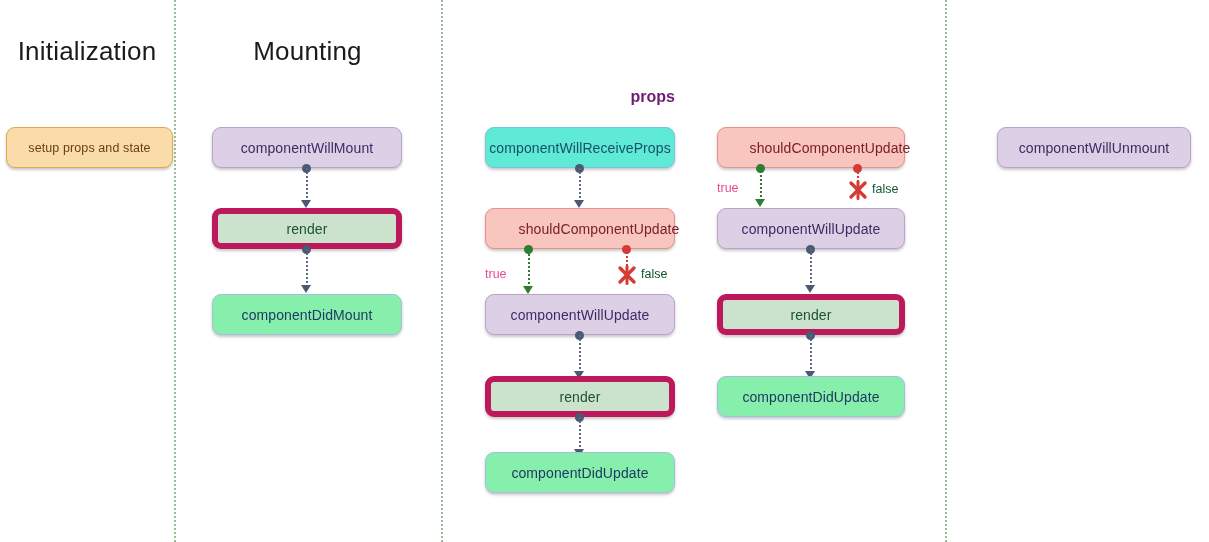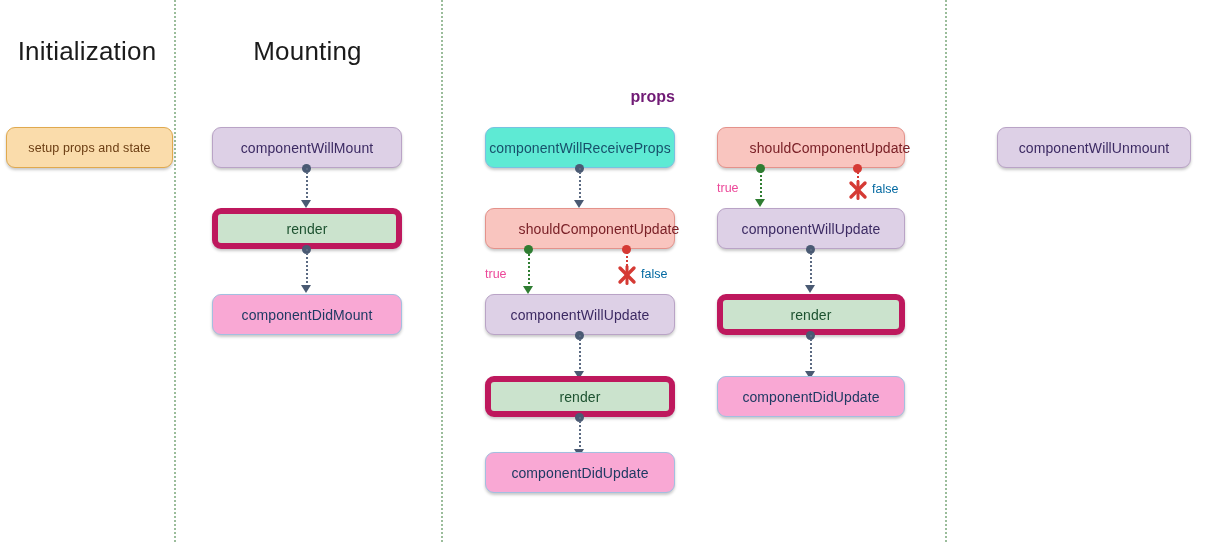--- a/index.html
+++ b/index.html
@@ -58,21 +58,21 @@
     justify-content: center;
     font-size: 14px;
     letter-spacing: .1px;
     box-shadow: 0 2px 3px rgba(0,0,0,.22);
     text-align: center;
     padding: 0 6px;
     white-space: nowrap;
   }
   .node.purple { background:#ddd0e6; border:1px solid #b9a3c6; color:#3c2a63; }
   .node.green  { background:#cbe3cd; border:6px solid #be185d; color:#1d5230; }
-  .node.blue   { background:#f9a8d4; border:1px solid #a3bfe0; color:#1f3a63; }
+  .node.blue   { background:#86efac; border:1px solid #a3bfe0; color:#1f3a63; }
   .node.cyan   { background:#5eead4; border:1px solid #77c2e2; color:#18506b; }
   .node.pink   { background:#f9c5bf; border:1px solid #e4928b; color:#7a2027;padding-left:44px; }
   .node.orange { background:#fadcab; border:1px solid #e0a94e; color:#6b3d12; font-size:12.5px; }
 
   
   .conn {
     position: absolute;
     width: 0;
     border-left: 2px dotted #5b6a82;
   }
@@ -99,21 +99,21 @@
   }
   .arrowhead.green-head { border-top-color:#2f7d32; }
 
   
   .branch-label {
     position: absolute;
     font-size: 12.5px;
     white-space: nowrap;
   }
   .branch-label.true-label  { color:#ec4899; }
-  .branch-label.false-label { color:#0369a1; }
+  .branch-label.false-label { color:#14532d; }
 
   
   .x-mark {
     position: absolute;
     width: 22px;
     height: 22px;
   }
 </style>
 </head>
 <body>

